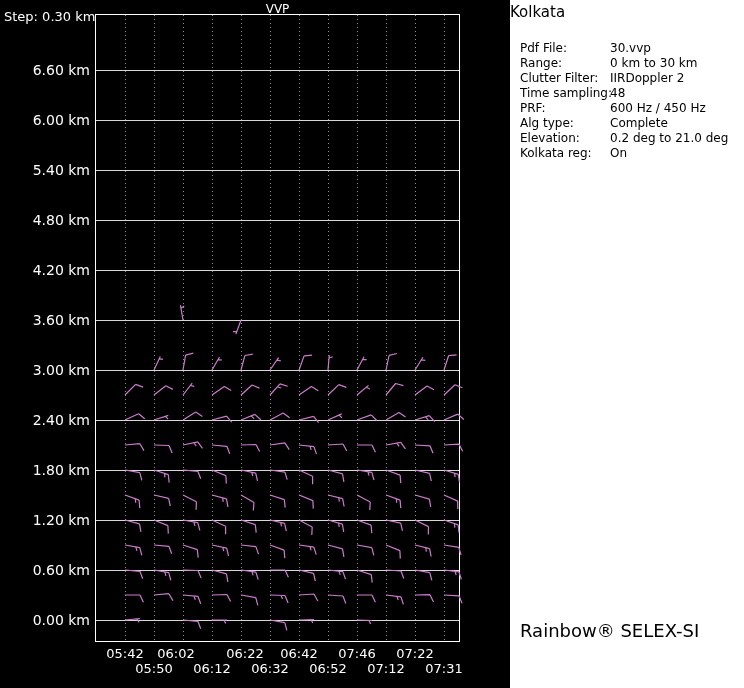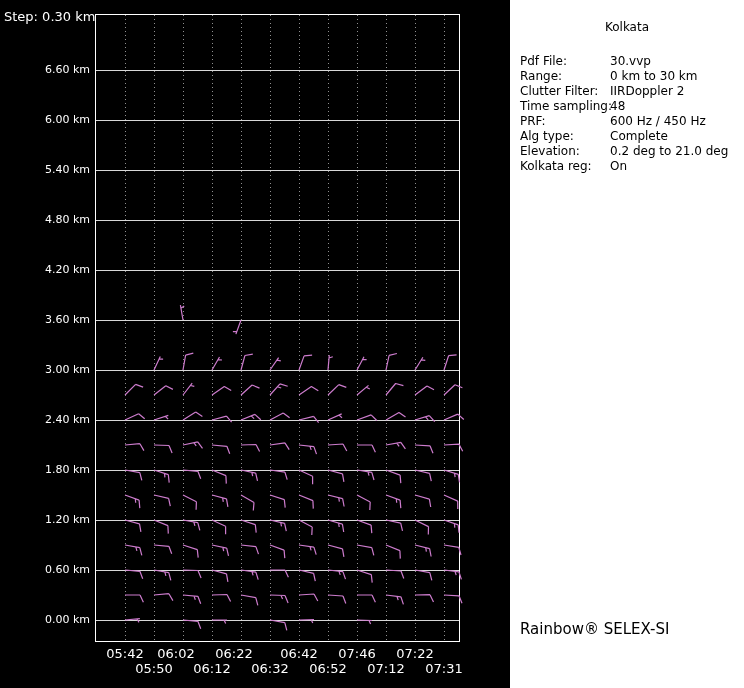--- a/index.html
+++ b/index.html
@@ -12,44 +12,45 @@
   #plot-title{
     position:absolute;left:95px;top:2px;width:365px;text-align:center;
     color:#fff;font-size:12px;
   }
   #step-label{
     position:absolute;left:4px;top:9px;color:#fff;font-size:13px;white-space:nowrap;
   }
   #plot-svg{position:absolute;left:0;top:0;}
   .y-label{
     position:absolute;left:0;width:90px;text-align:right;color:#fff;
-    font-size:11px;line-height:14px;white-space:nowrap;
+    font-size:14px;line-height:14px;white-space:nowrap;
   }
   .x-label{
     position:absolute;width:58px;text-align:center;color:#fff;
     font-size:13px;line-height:14px;white-space:nowrap;
   }
   
   #info-panel{
     position:absolute;left:510px;top:0;width:234px;height:688px;
     background:#ffffff;color:#000;
   }
   #product-title{margin-top:9px;text-align:center;font-size:16px;}
   #product-datetime{margin-top:4px;text-align:center;font-size:15px;}
-  #site-name{margin-top:20px;text-align:center;font-size:12px;}
+  #site-name{margin-top:3px;text-align:left;font-size:15px;}
   #info-fields{margin:20px 0 0 10px;font-size:12px;line-height:15px;}
   .field-row{display:flex;}
   .field-label{width:90px;flex:none;white-space:nowrap;}
   .field-value{white-space:nowrap;}
-  #branding-footer{position:absolute;left:10px;top:620px;font-size:15px;}
+  #branding-footer{position:absolute;left:10px;top:620px;font-size:18px;}
 </style>
 </head>
 <body>
 
 <div id="plot-region">
+  <div id="plot-title">VVP</div>
   <div id="step-label">Step: 0.30 km</div>
   <svg id="plot-svg" width="510" height="688" viewBox="0 0 510 688">
       <line x1="125.5" y1="15" x2="125.5" y2="641" stroke="#909090" stroke-width="1" stroke-dasharray="1 3"></line>
       <line x1="154.5" y1="15" x2="154.5" y2="641" stroke="#909090" stroke-width="1" stroke-dasharray="1 3"></line>
       <line x1="183.5" y1="15" x2="183.5" y2="641" stroke="#909090" stroke-width="1" stroke-dasharray="1 3"></line>
       <line x1="212.5" y1="15" x2="212.5" y2="641" stroke="#909090" stroke-width="1" stroke-dasharray="1 3"></line>
       <line x1="241.5" y1="15" x2="241.5" y2="641" stroke="#909090" stroke-width="1" stroke-dasharray="1 3"></line>
       <line x1="270.5" y1="15" x2="270.5" y2="641" stroke="#909090" stroke-width="1" stroke-dasharray="1 3"></line>
       <line x1="299.5" y1="15" x2="299.5" y2="641" stroke="#909090" stroke-width="1" stroke-dasharray="1 3"></line>
       <line x1="328.5" y1="15" x2="328.5" y2="641" stroke="#909090" stroke-width="1" stroke-dasharray="1 3"></line>
@@ -212,21 +213,21 @@
       <div class="y-label" style="top: 463px;">1.80 km</div>
       <div class="y-label" style="top: 513px;">1.20 km</div>
       <div class="y-label" style="top: 563px;">0.60 km</div>
       <div class="y-label" style="top: 613px;">0.00 km</div>
     </div>
   <div id="x-labels">
       <div class="x-label" style="left: 96px; top: 647px;">05:42</div>
       <div class="x-label" style="left: 125px; top: 662px;">05:50</div>
       <div class="x-label" style="left: 147px; top: 647px;">06:02</div>
       <div class="x-label" style="left: 183px; top: 662px;">06:12</div>
-      <div class="x-label" style="left: 205px; top: 647px;">06:22</div>
+      <div class="x-label" style="left: 216px; top: 647px;">06:22</div>
       <div class="x-label" style="left: 241px; top: 662px;">06:32</div>
       <div class="x-label" style="left: 270px; top: 647px;">06:42</div>
       <div class="x-label" style="left: 299px; top: 662px;">06:52</div>
       <div class="x-label" style="left: 328px; top: 647px;">07:46</div>
       <div class="x-label" style="left: 357px; top: 662px;">07:12</div>
       <div class="x-label" style="left: 386px; top: 647px;">07:22</div>
       <div class="x-label" style="left: 415px; top: 662px;">07:31</div>
     </div>
 </div>
 

